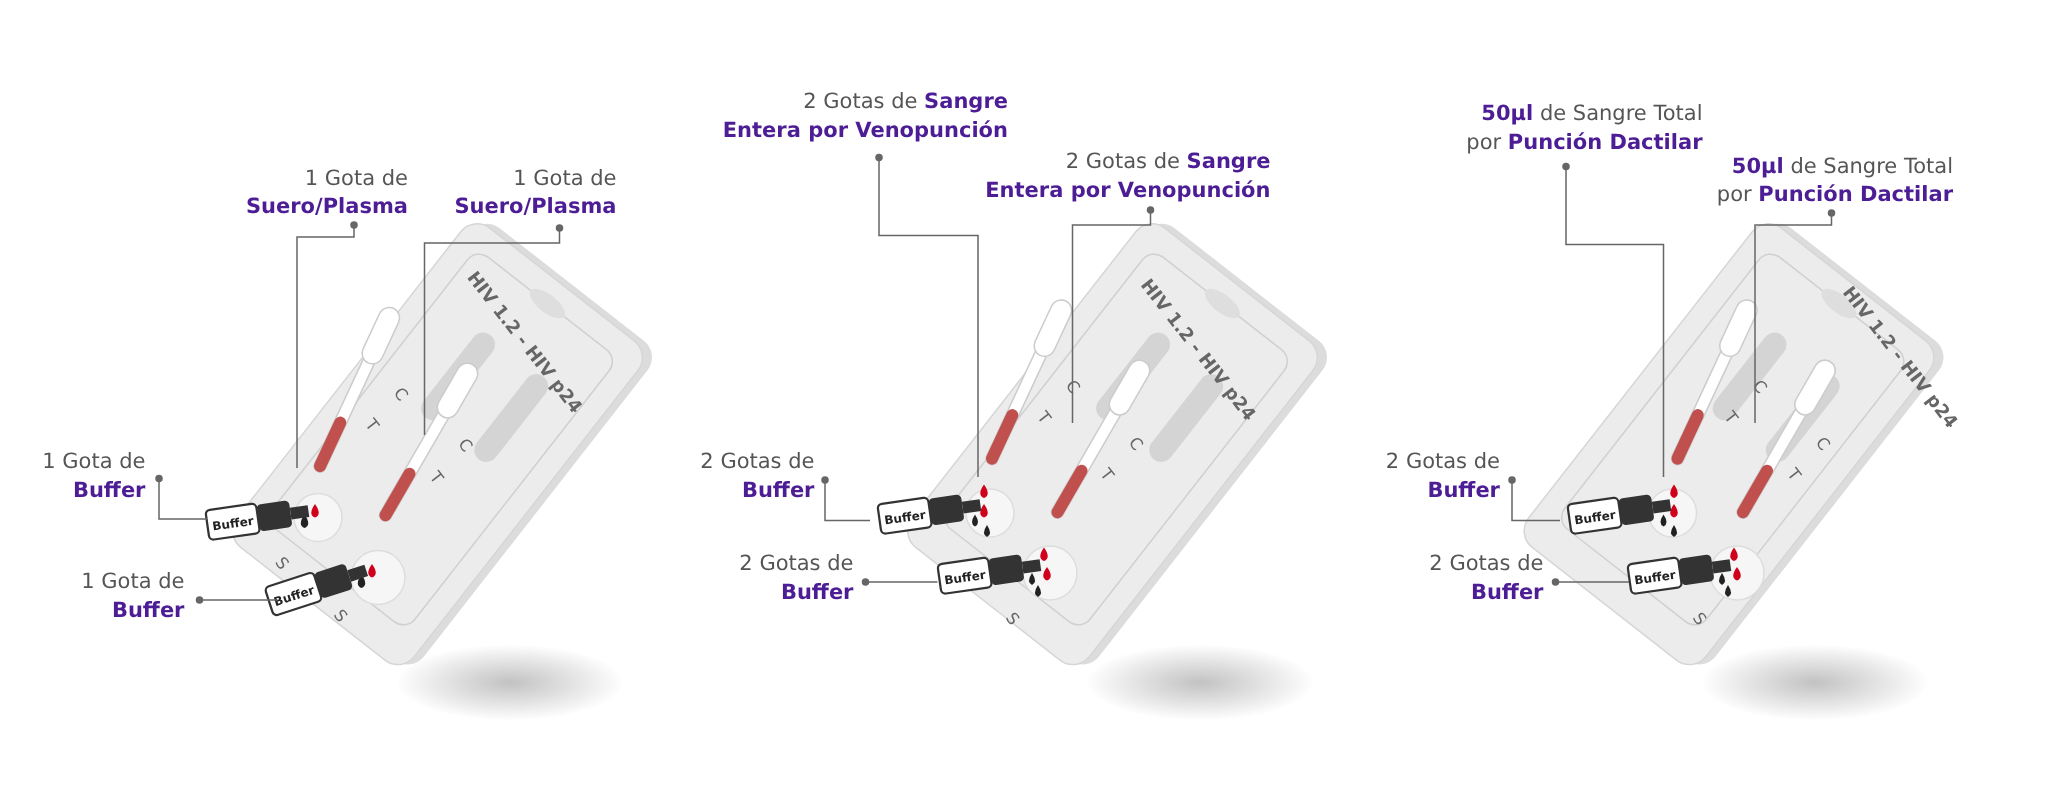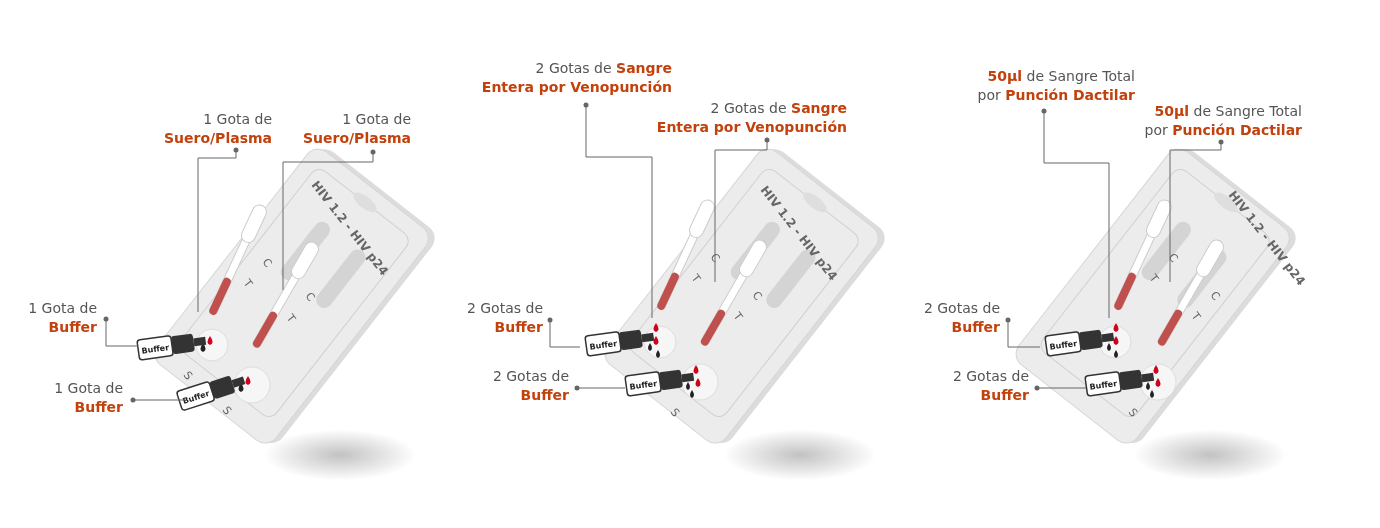--- a/index.html
+++ b/index.html
@@ -1,20 +1,20 @@
 <!DOCTYPE html>
 <html><head>
   <meta charset="utf-8">
   <style>
     html, body { margin: 0; padding: 0; background: #ffffff; }
     body { width: 1380px; height: 528px; position: relative; overflow: hidden;
            font-family: "DejaVu Sans", "Liberation Sans", sans-serif; color: #555555; }
     .panel { position: absolute; top: 0; height: 528px; }
     .label { position: absolute; font-size: 14px; line-height: 19px; color: #555; text-align: right; white-space: nowrap; }
-    .label b { font-weight: bold; color: #c2410c; }
+    .label b { font-weight: bold; color: #4c1d95; }
     svg { position: absolute; left: 0; top: 0; overflow: visible; }
     .shadow { position: absolute; width: 150px; height: 50px; border-radius: 50%;
               background: radial-gradient(ellipse at center, rgba(120,120,120,0.45) 0%, rgba(160,160,160,0.2) 50%, rgba(255,255,255,0) 72%); }
   </style>
 </head>
 <body>
 
 <div class="panel" style="left:0;width:460px;">
   <div class="shadow" style="left:265px;top:430px;"></div>
   <svg width="460" height="528">

